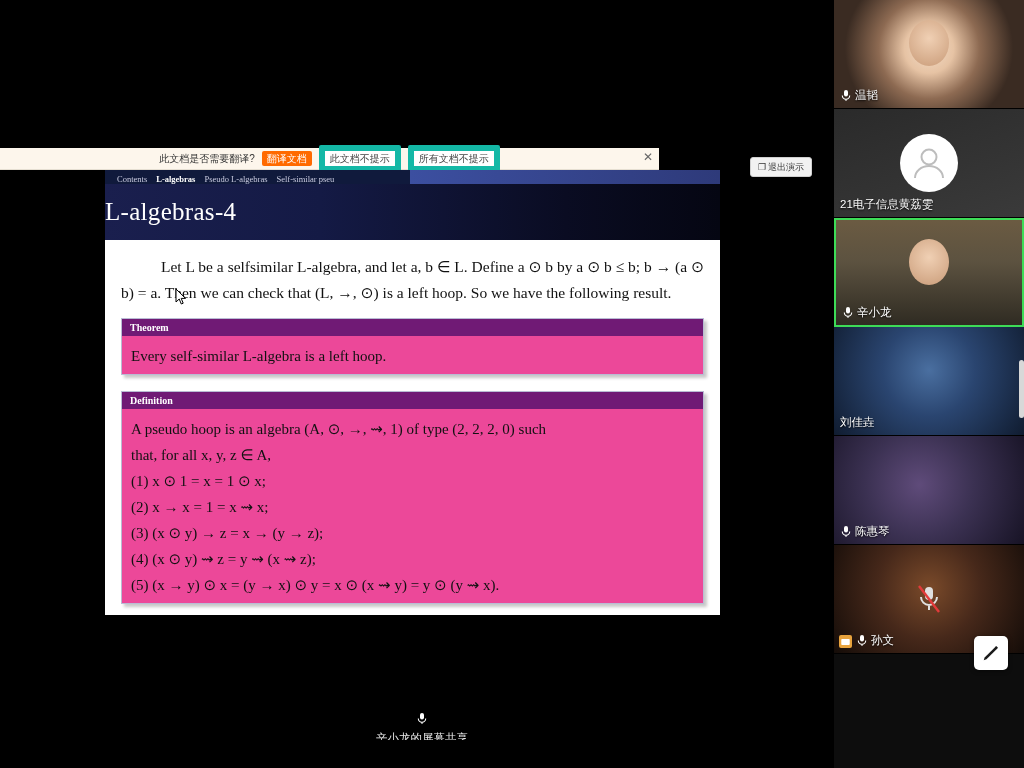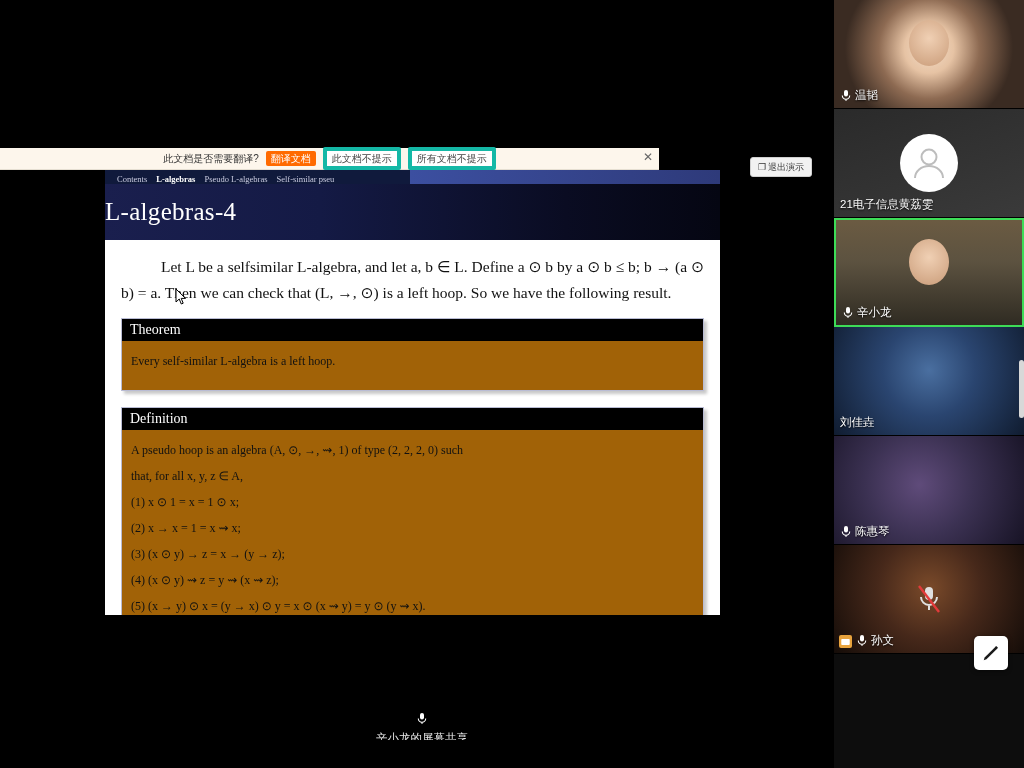--- a/index.html
+++ b/index.html
@@ -42,21 +42,21 @@
   #translate-bar .tb-text { color: #333; font-size: 10px; }
   #translate-bar .tb-btn {
     background: #ff6a00;
     color: #fff;
     border-radius: 2px;
     padding: 1px 5px;
     font-size: 10px;
     line-height: 13px;
   }
   #translate-bar .tb-link {
-    border: 4px solid #14b8a6;
+    border: 6px solid #14b8a6;
     background: #fff;
     border-radius: 2px;
     padding: 1px 5px;
     font-size: 10px;
     color: #444;
     line-height: 13px;
   }
   #translate-close {
     position: absolute;
     right: 6px; top: 3px;
@@ -131,31 +131,31 @@
     text-align: justify;
     margin: 0 0 12px 0;
   }
   .para .indent { display: inline-block; width: 40px; }
   .blk {
     border: 1px solid #b9bcd4;
     margin: 0 0 16px 0;
     box-shadow: 3px 3px 3px rgba(0,0,0,0.22);
   }
   .blk-head {
-    background: #000000;
+    background: #701a75;
     color: #fff;
     font-family: "Liberation Serif", serif;
-    font-size: 14px;
-    font-weight: normal;
+    font-size: 10px;
+    font-weight: bold;
     padding: 3px 8px;
   }
   .blk-body {
-    background: #a16207;
-    padding: 7px 9px 16px 9px;
-    font-size: 12px;
+    background: #ec4899;
+    padding: 7px 9px 5px 9px;
+    font-size: 15px;
     line-height: 26px;
     font-family: "Liberation Serif", serif;
   }
   .blk-body .ln { margin: 0; white-space: nowrap; }
 
   
   #cursor {
     position: absolute;
     left: 175px; top: 288px;
     width: 12px; height: 18px;

